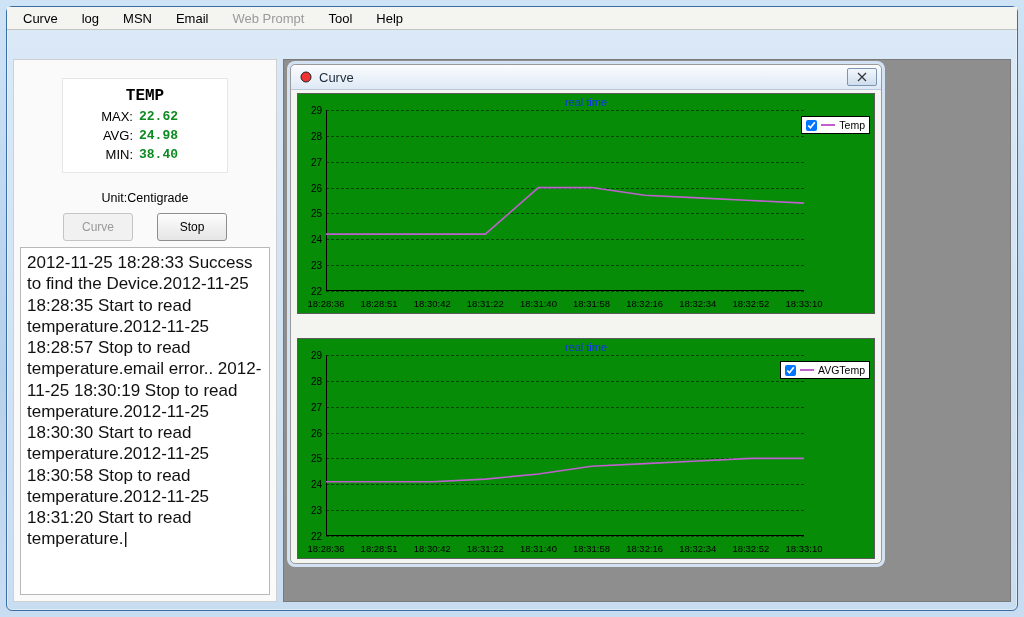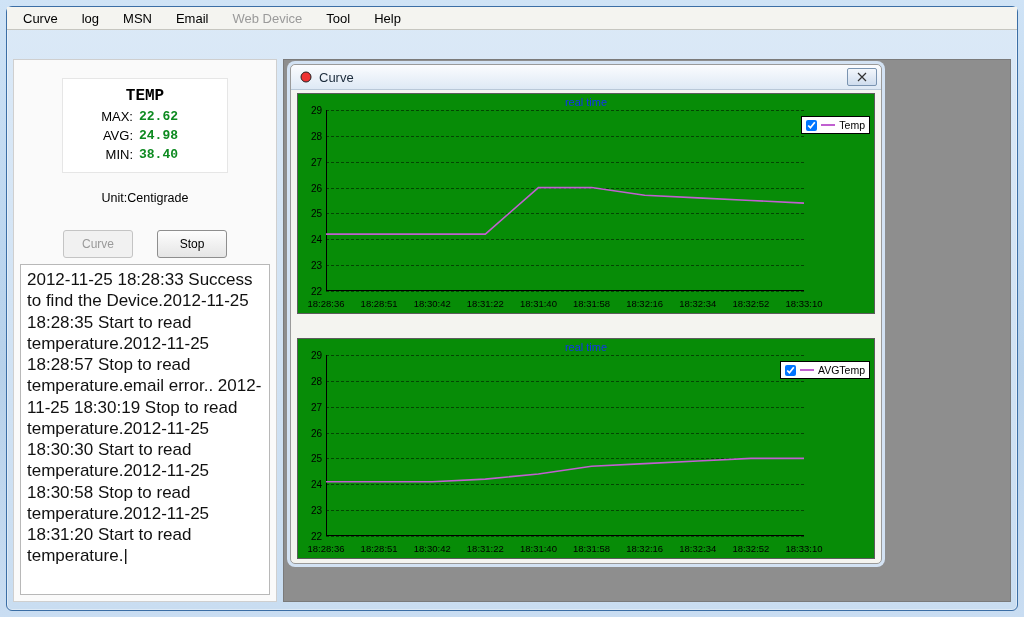--- a/index.html
+++ b/index.html
@@ -56,21 +56,21 @@
   }
   .temp-box{
     margin:18px auto 8px;width:156px;padding:8px 4px 10px;
     border:1px solid #e6e6e6;text-align:center;background:#fff;
   }
   .temp-title{font-family:"Courier New",monospace;font-weight:bold;font-size:16px;margin-bottom:2px;}
   .temp-value{font-family:"Courier New",monospace;font-weight:bold;font-size:26px;color:#0d8a20;}
   .stat-row{display:flex;justify-content:center;gap:6px;margin-top:4px;font-size:13px;}
   .stat-row .lab{width:36px;text-align:right;font-family:Arial;}
   .stat-row .val{width:54px;text-align:left;font-family:"Courier New",monospace;font-weight:bold;color:#0d8a20;}
-  .unit{text-align:center;font-size:12.5px;margin:10px 0 25px;}
+  .unit{text-align:center;font-size:12.5px;margin:10px 0 8px;}
   .btn-row{display:flex;justify-content:center;gap:24px;margin-bottom:6px;}
   .btn{
     width:68px;height:26px;border:1px solid #8e8e8e;border-radius:3px;
     background:linear-gradient(to bottom,#fdfdfd,#e5e5e5);font-size:12px;cursor:default;
     display:flex;align-items:center;justify-content:center;
   }
   .btn.disabled{color:#9a9a9a;border-color:#c4c4c4;background:#f1f1f1;}
   .prompt-label{margin:36px 0 4px 8px;font-size:13px;}
   .prompt-box{
     flex:1;margin:0 6px 6px 6px;border:1px solid #b8b8b8;background:#fff;
@@ -124,21 +124,21 @@
 <body>
 
 <div class="window">
 
 
   <div class="menubar">
     <span class="menuitem">Curve</span>
     <span class="menuitem">log</span>
     <span class="menuitem">MSN</span>
     <span class="menuitem">Email</span>
-    <span class="menuitem disabled">Web Device</span>
+    <span class="menuitem disabled">Web Prompt</span>
     <span class="menuitem">Tool</span>
     <span class="menuitem">Help</span>
   </div>
 
   <div class="client">
 
     <div class="left-panel">
       <div class="temp-box">
         <div class="temp-title">TEMP</div>
         <div class="stat-row">

